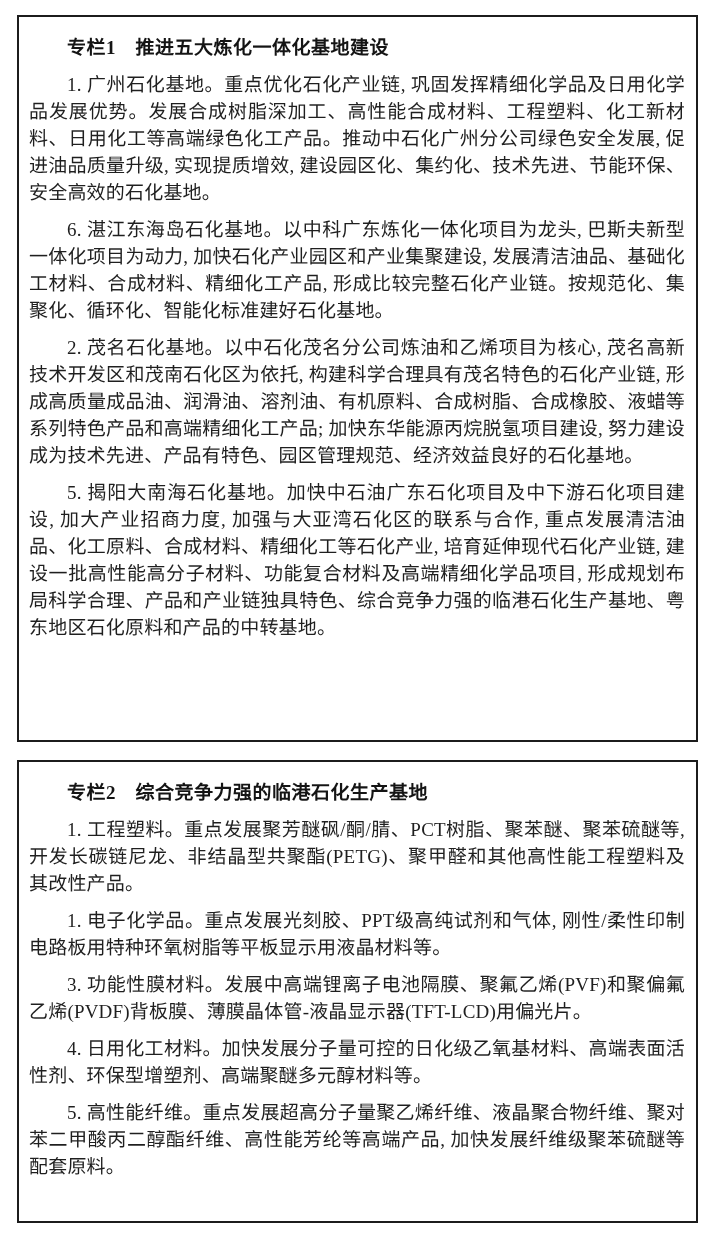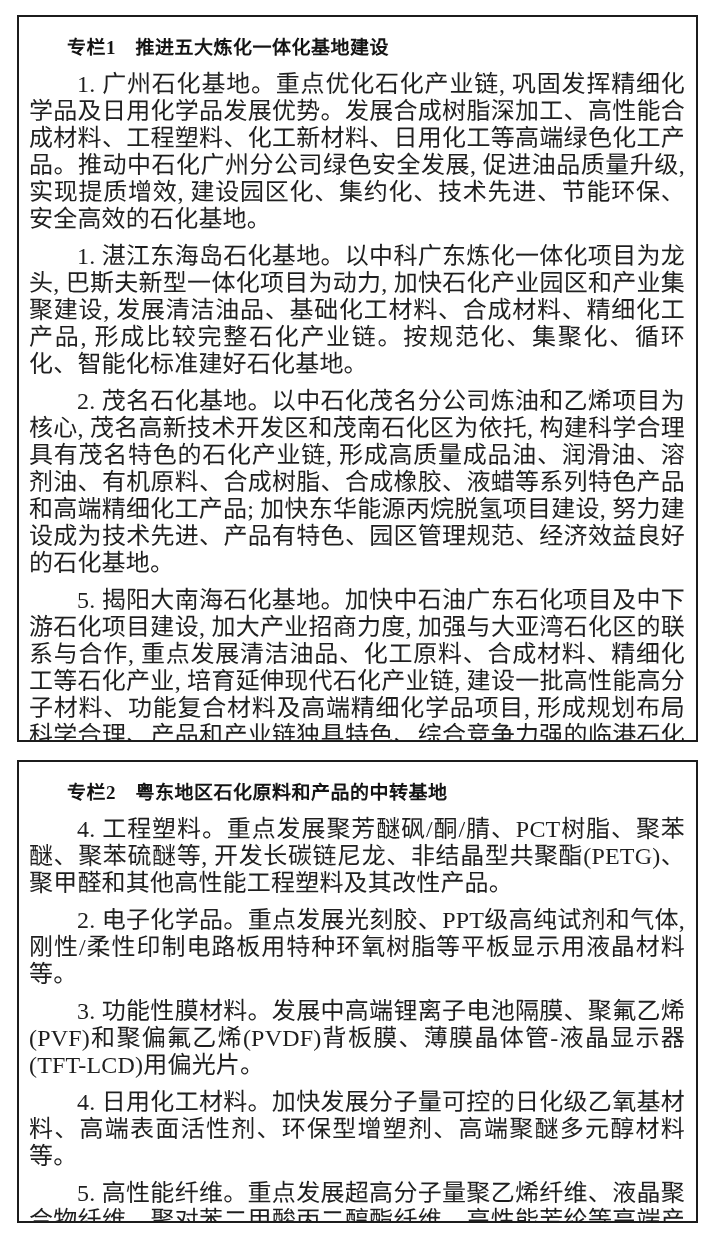--- a/index.html
+++ b/index.html
@@ -38,43 +38,43 @@
     margin: 0;
     font-size: 19px;
     line-height: 27px;
     font-weight: bold;
     text-indent: 2em;
     letter-spacing: 0.5px;
     color: #141414;
   }
   .panel p {
     margin: 10px 0 0 0;
-    font-size: 24px;
+    font-size: 19px;
     line-height: 27px;
     text-indent: 2em;
     text-align: justify;
     letter-spacing: 0.2px;
     color: #1f1f1f;
   }
 </style>
 </head>
 <body>
 
 <div class="page">
 
   <section class="panel panel-1">
     <h2>专栏1　推进五大炼化一体化基地建设</h2>
     <p>1. 广州石化基地。重点优化石化产业链, 巩固发挥精细化学品及日用化学品发展优势。发展合成树脂深加工、高性能合成材料、工程塑料、化工新材料、日用化工等高端绿色化工产品。推动中石化广州分公司绿色安全发展, 促进油品质量升级, 实现提质增效, 建设园区化、集约化、技术先进、节能环保、安全高效的石化基地。</p>
-    <p>1. 湛江东海岛石化基地。以中科广东炼化一体化项目为龙头, 巴斯夫新型一体化项目为动力, 加快石化产业园区和产业集聚建设, 发展清洁油品、基础化工材料、合成材料、精细化工产品, 形成比较完整石化产业链。按规范化、集聚化、循环化、智能化标准建好石化基地。</p>
+    <p>6. 湛江东海岛石化基地。以中科广东炼化一体化项目为龙头, 巴斯夫新型一体化项目为动力, 加快石化产业园区和产业集聚建设, 发展清洁油品、基础化工材料、合成材料、精细化工产品, 形成比较完整石化产业链。按规范化、集聚化、循环化、智能化标准建好石化基地。</p>
     <p>2. 茂名石化基地。以中石化茂名分公司炼油和乙烯项目为核心, 茂名高新技术开发区和茂南石化区为依托, 构建科学合理具有茂名特色的石化产业链, 形成高质量成品油、润滑油、溶剂油、有机原料、合成树脂、合成橡胶、液蜡等系列特色产品和高端精细化工产品; 加快东华能源丙烷脱氢项目建设, 努力建设成为技术先进、产品有特色、园区管理规范、经济效益良好的石化基地。</p>
     <p>5. 揭阳大南海石化基地。加快中石油广东石化项目及中下游石化项目建设, 加大产业招商力度, 加强与大亚湾石化区的联系与合作, 重点发展清洁油品、化工原料、合成材料、精细化工等石化产业, 培育延伸现代石化产业链, 建设一批高性能高分子材料、功能复合材料及高端精细化学品项目, 形成规划布局科学合理、产品和产业链独具特色、综合竞争力强的临港石化生产基地、粤东地区石化原料和产品的中转基地。</p>
   </section>
 
   <section class="panel panel-2">
-    <h2>专栏2　粤东地区石化原料和产品的中转基地</h2>
-    <p>4. 工程塑料。重点发展聚芳醚砜/酮/腈、PCT树脂、聚苯醚、聚苯硫醚等, 开发长碳链尼龙、非结晶型共聚酯(PETG)、聚甲醛和其他高性能工程塑料及其改性产品。</p>
-    <p>2. 电子化学品。重点发展光刻胶、PPT级高纯试剂和气体, 刚性/柔性印制电路板用特种环氧树脂等平板显示用液晶材料等。</p>
+    <h2>专栏2　综合竞争力强的临港石化生产基地</h2>
+    <p>1. 工程塑料。重点发展聚芳醚砜/酮/腈、PCT树脂、聚苯醚、聚苯硫醚等, 开发长碳链尼龙、非结晶型共聚酯(PETG)、聚甲醛和其他高性能工程塑料及其改性产品。</p>
+    <p>1. 电子化学品。重点发展光刻胶、PPT级高纯试剂和气体, 刚性/柔性印制电路板用特种环氧树脂等平板显示用液晶材料等。</p>
     <p>3. 功能性膜材料。发展中高端锂离子电池隔膜、聚氟乙烯(PVF)和聚偏氟乙烯(PVDF)背板膜、薄膜晶体管-液晶显示器(TFT-LCD)用偏光片。</p>
     <p>4. 日用化工材料。加快发展分子量可控的日化级乙氧基材料、高端表面活性剂、环保型增塑剂、高端聚醚多元醇材料等。</p>
     <p>5. 高性能纤维。重点发展超高分子量聚乙烯纤维、液晶聚合物纤维、聚对苯二甲酸丙二醇酯纤维、高性能芳纶等高端产品, 加快发展纤维级聚苯硫醚等配套原料。</p>
   </section>
 
 </div>
 
 </body></html>

